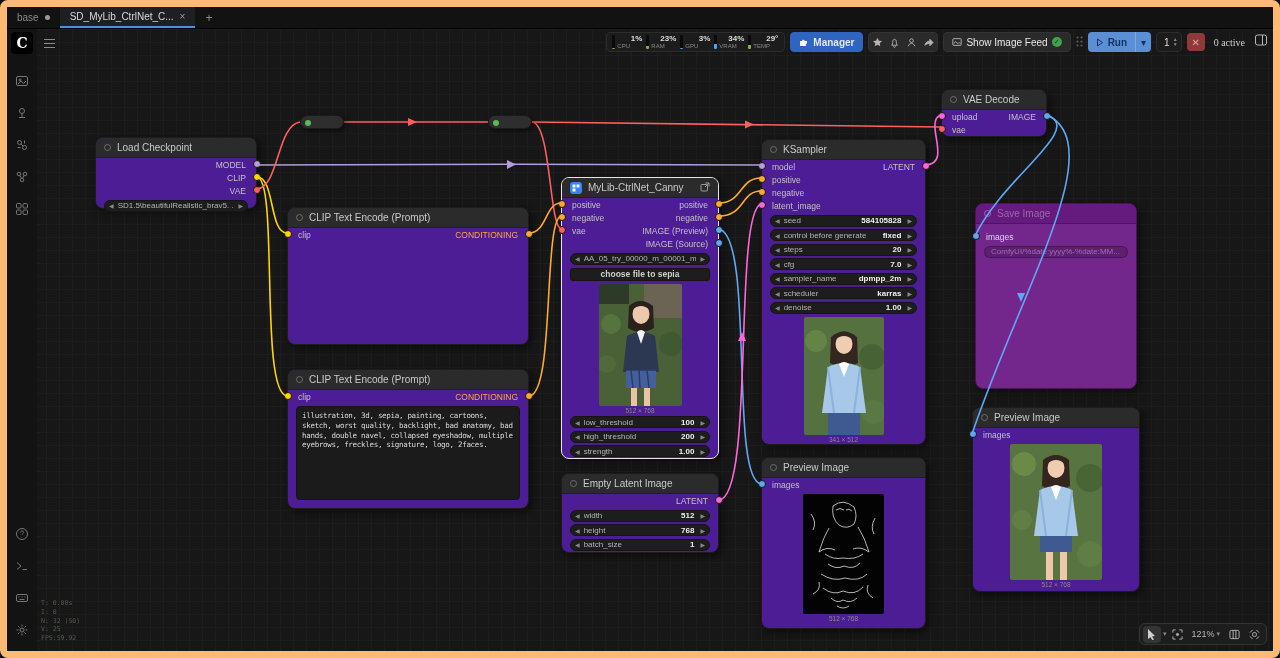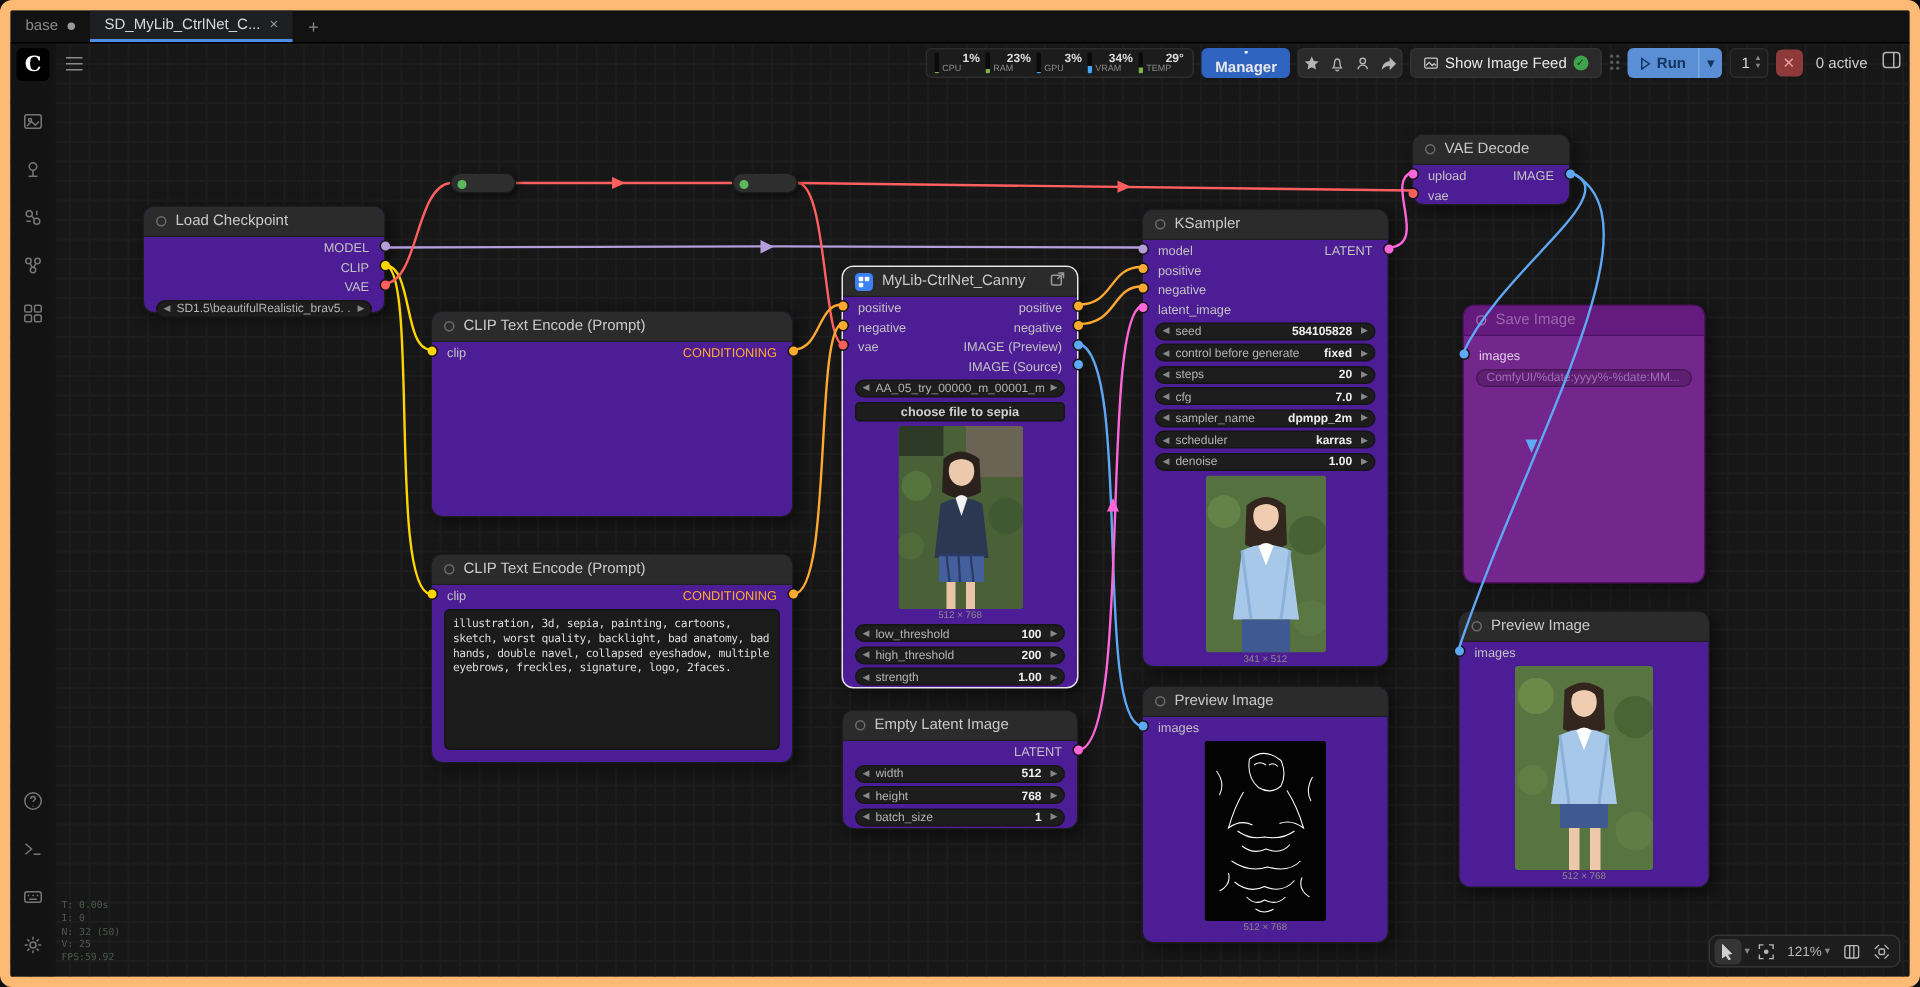--- a/index.html
+++ b/index.html
@@ -40,34 +40,34 @@
   .stats { display:flex; align-items:flex-end; gap:3px; background:#1c1c1c; border:1px solid #2c2c2c;
     border-radius:4px; padding:2px 5px; height:20px; }
   .stat { position:relative; width:31px; height:15px; }
   .stat .bar { position:absolute; left:0; bottom:0; width:3px; height:14px; background:#0a0a0a;
     border-radius:1px; overflow:hidden; }
   .stat .fill { position:absolute; left:0; bottom:0; width:100%; }
   .stat .lb { position:absolute; left:5px; bottom:0; font-size:6px; color:#8a8a8a; }
   .stat .vl { position:absolute; right:1px; top:0; font-size:8px; font-weight:bold; color:#ddd; }
   .btn { display:flex; align-items:center; gap:4px; height:20px; padding:0 8px; border-radius:4px;
     font-size:10px; color:#e8e8e8; background:#2a2a2a; border:1px solid #333; }
-  .btn.blue { background:#2f64c1; border-color:#2f64c1; font-weight:bold;flex-direction:column; }
+  .btn.blue { background:#2f64c1; border-color:#2f64c1; font-weight:bold; }
   .icongroup { display:flex; align-items:center; height:20px; background:#2a2a2a;
     border:1px solid #333; border-radius:4px; }
   .icongroup .ib { width:17px; height:18px; display:flex; align-items:center; justify-content:center; color:#b5b5b5; }
   .runbtn { display:flex; align-items:center; height:20px; background:#5a8fd6; border-radius:4px;
     color:#12335f; font-size:10px; font-weight:bold; }
   .runbtn .seg { display:flex; align-items:center; gap:4px; padding:0 8px; }
   .runbtn .chev { border-left:1px solid #7caae0; padding:0 5px; height:100%; display:flex; align-items:center; }
   .spin { display:flex; align-items:center; height:20px; background:#1c1c1c; border:1px solid #2c2c2c;
     border-radius:4px; padding:0 3px 0 7px; gap:3px; color:#ddd; font-size:10px; }
   .spin .arrows { display:flex; flex-direction:column; font-size:5px; color:#888; line-height:1; }
   .xbtn { width:18px; height:18px; background:#8f3a3a; border-radius:4px; color:#e8a0a0;
     display:flex; align-items:center; justify-content:center; font-size:10px; font-weight:bold; }
-  .activelbl { color:#cfcfcf; font-size:10px; padding:0 4px; }
+  .activelbl { color:#cfcfcf; font-size:10px; padding:0 4px;font-family:Liberation Serif, serif; }
   .toggle-dot { width:10px; height:10px; border-radius:50%; background:#3fa34d; display:flex;
     align-items:center; justify-content:center; color:#0c3a14; font-size:7px; }
   .handle { color:#5a5a5a; font-size:9px; letter-spacing:1px; }
 
   
   .node { position:absolute; background:#4c1d95; border:1px solid #1c1c1c; border-radius:8px;
     box-shadow:3px 3px 10px rgba(0,0,0,.55); z-index:2; }
   .node.sel { border-color:#e4e4e4; }
   .hdr { height:20px; display:flex; align-items:center; gap:6px; padding:0 8px;
     background:#2b2b2b; border-radius:7px 7px 0 0; border-bottom:1px solid #1f1f1f;

